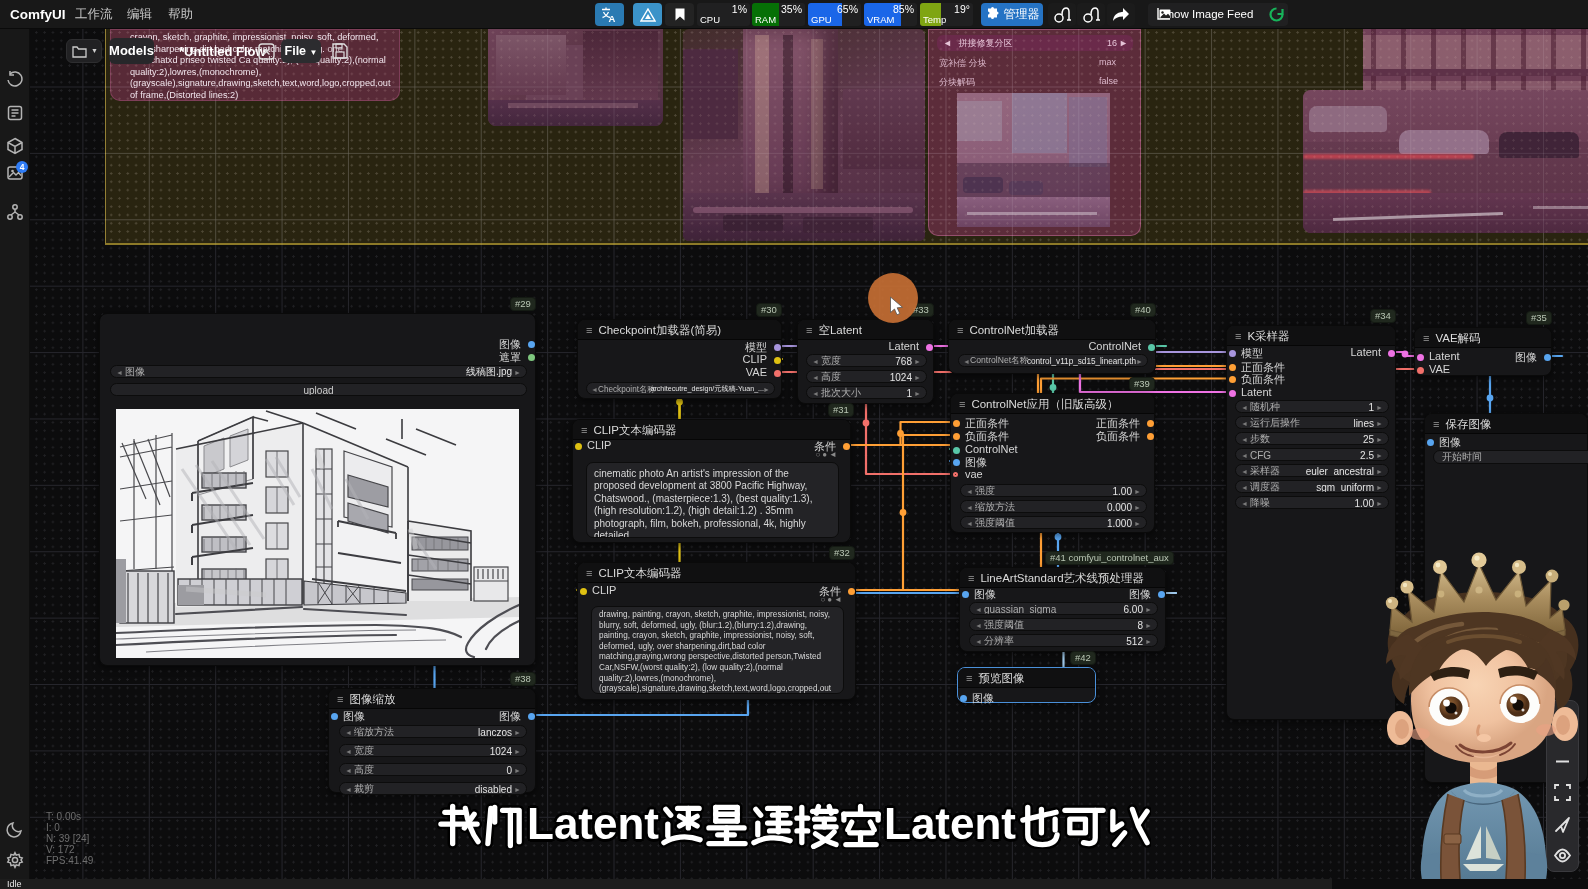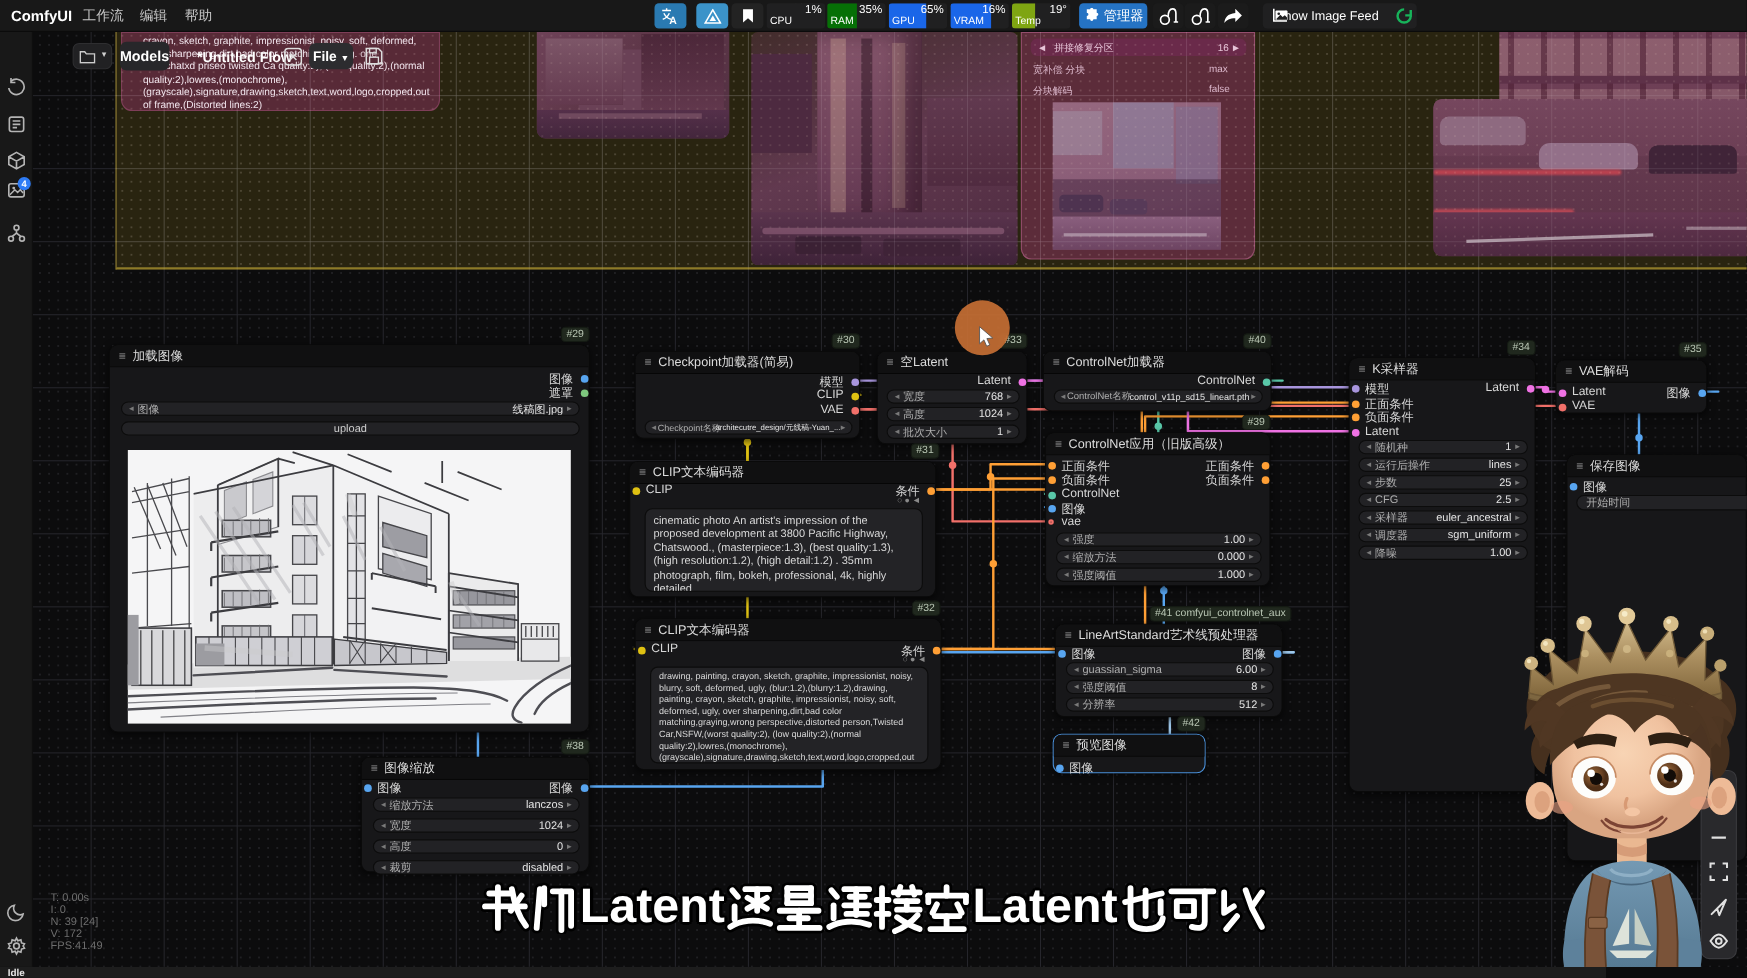--- a/index.html
+++ b/index.html
@@ -18,21 +18,21 @@
 #selgrid{position:absolute;left:105px;top:29px;width:1483px;height:216px;
 background-image:linear-gradient(to right,rgba(255,255,255,.09) 1px,transparent 1px),linear-gradient(to bottom,rgba(255,255,255,.09) 1px,transparent 1px),radial-gradient(circle,rgba(255,235,210,.10) 1px,transparent 1.3px);
 background-size:66.4px 66.4px,66.4px 66.4px,8.3px 8.3px;background-position:-22.6px 57.5px,-22.6px 57.5px,2.2px 7.6px;}
 
 #topbar{position:absolute;left:0;top:0;width:1588px;height:29px;background:#181818;color:#ddd;border-bottom:1px solid #0a0a0a}
 .menu{position:absolute;top:0;height:29px;line-height:29px;font-size:12.5px;color:#c8c8c8}
 .tbtn{position:absolute;top:3px;height:23px;border-radius:4px;display:flex;align-items:center;justify-content:center;color:#fff}
 
 #sidebar{position:absolute;left:0;top:29px;width:30px;height:850px;background:#181818;border-right:1px solid #0e0e0e}
 
-#statusbar{position:absolute;left:0;top:879px;width:1460px;height:10px;background:#1d1d1d;color:#e8e8e8;font-size:9px;font-weight:bold;line-height:10px;padding-left:7px}
+#statusbar{position:absolute;left:0;top:879px;width:1332px;height:10px;background:#1d1d1d;color:#e8e8e8;font-size:9px;font-weight:normal;line-height:10px;padding-left:7px}
 
 .node{position:absolute;background:#171719;border:1px solid #0a0a0a;border-radius:8px;box-shadow:0 2px 7px rgba(0,0,0,.55)}
 .nhead{position:absolute;left:0;top:0;right:0;height:20px;background:#101011;border-radius:7px 7px 0 0;border-bottom:1px solid #060606;color:#dcdcdc;font-size:11.5px;line-height:20px;white-space:nowrap;overflow:hidden}
 .nhead .hm{color:#9a9a9a;font-size:11px;margin:0 6px 0 8px}
 .badge{position:absolute;background:#20281e;border:1px solid #141a13;color:#b9c6b4;font-size:9.5px;line-height:12px;padding:0 4px;border-radius:4px;white-space:nowrap}
 .slot{position:absolute;font-size:11px;color:#d6d6d6;white-space:nowrap}
 .dot{position:absolute;width:7px;height:7px;border-radius:50%}
 .wid{position:absolute;background:#222225;border:1px solid #0c0c0c;border-radius:7px;font-size:10px;color:#b5b5b5;overflow:hidden;white-space:nowrap}
 .wid .ar{color:#7a7a7a;font-size:7px;position:absolute;top:50%;transform:translateY(-50%)}
 .wid .lab{position:absolute;left:14px;top:50%;transform:translateY(-50%);color:#aeaeae}
@@ -119,21 +119,20 @@
       <circle cx="679.5" cy="402" r="3.4" fill="#dfc112"></circle>
       <circle cx="866" cy="423" r="3.4" fill="#f2706a"></circle>
       <circle cx="900.5" cy="433.5" r="3.4" fill="#ff9f35"></circle>
       <circle cx="903" cy="512.5" r="3.4" fill="#ff9f35"></circle>
       <circle cx="1053" cy="387.5" r="3.4" fill="#59c7a8"></circle>
       <circle cx="1058" cy="537" r="3.4" fill="#58a5f0"></circle>
       <circle cx="1490" cy="398" r="3.4" fill="#58a5f0"></circle>
       <circle cx="1405" cy="354" r="3.4" fill="#ef72e4"></circle>
     </svg>
 <div class="node" style="left:99px;top:313px;width:437px;height:353px;">
-      <div class="nhead"><span class="hm">≡</span>加载图像</div>
       <div class="dot" style="left:428px;top:27px;background:#58a5f0"></div>
       <div class="slot" style="right:14px;top:23px">图像</div>
       <div class="dot" style="left:428px;top:40px;background:#7ec77e"></div>
       <div class="slot" style="right:14px;top:36px">遮罩</div>
       <div class="wid" style="left:10px;top:51px;width:417px;height:13px">
         <span class="ar" style="left:5px">◄</span>
         <span class="lab">图像</span>
         <span class="val">线稿图.jpg</span>
         <span class="ar" style="right:5px">►</span>
       </div>
@@ -512,21 +511,21 @@
 <div class="abs" style="left:868px;top:273px;width:50px;height:50px;border-radius:50%;background:rgba(196,110,52,.93)"></div>
 <svg class="abs" style="left:889px;top:296px" width="16" height="22" viewBox="0 0 16 22">
       <path d="M1.5,1 L1.5,16.5 L5.5,13 L8,18.8 L10.8,17.5 L8.2,11.8 L13.5,11.3 Z" fill="#fff" stroke="#555" stroke-width=".8"></path>
     </svg>
 <div class="abs" style="left:66px;top:39px;width:36px;height:24px;background:#212123;border:1px solid #2e2e30;border-radius:6px;color:#cfcfcf">
 <svg class="abs" style="left:5px;top:5px" width="15" height="13" viewBox="0 0 15 13">
         <path d="M1,2 h4 l1.5,2 H14 v8 H1 Z" fill="none" stroke="#ccc" stroke-width="1.3"></path>
       </svg>
 <span style="position:absolute;right:3px;top:7px;font-size:7px">▼</span>
     </div>
-<div class="abs" style="left:109px;top:38px;width:45px;height:26px;background:#27272a;border-radius:6px;color:#fff;font-weight:bold;font-size:13px;line-height:26px">Models</div>
+<div class="abs" style="left:109px;top:38px;width:45px;height:26px;background:#27272a;border-radius:6px;color:#fff;font-weight:bold;font-size:13px;text-align:center;line-height:26px">Models</div>
 <div class="abs" style="left:179px;top:44px;color:#fff;font-weight:bold;font-size:13px">*Untitled Flow</div>
 <svg class="abs" style="left:258px;top:43px" width="17" height="17" viewBox="0 0 17 17">
       <rect x="1" y="1" width="15" height="15" rx="3" fill="none" stroke="#ddd" stroke-width="1.4"></rect>
       <path d="M5.5,5.5 L11.5,11.5 M11.5,5.5 L5.5,11.5" stroke="#ddd" stroke-width="1.4"></path>
     </svg>
 <div class="abs" style="left:281px;top:39px;width:40px;height:24px;background:#2c2c2f;border-radius:6px;color:#fff;font-weight:bold;font-size:12.5px;text-align:center;line-height:24px">File <span style="font-size:8px">▼</span></div>
 <svg class="abs" style="left:331px;top:42px" width="18" height="18" viewBox="0 0 18 18">
       <path d="M2,2 H13 L16,5 V16 H2 Z" fill="none" stroke="#ddd" stroke-width="1.4"></path>
       <rect x="5" y="10" width="8" height="6" fill="none" stroke="#ddd" stroke-width="1.2"></rect>
       <rect x="5" y="2" width="6" height="4" fill="none" stroke="#ddd" stroke-width="1.2"></rect>
@@ -566,21 +565,21 @@
         <span class="abs" style="right:3px;top:0px;font-size:10.5px;color:#fff">35%</span>
       </div>
       <div class="abs" style="left:808px;top:3px;width:53px;height:23px;background:#202021;border-radius:3px;overflow:hidden">
         <div class="abs" style="left:0;top:0;width:34px;height:23px;background:#1a66e8"></div>
         <span class="abs" style="left:3px;bottom:1px;font-size:9.5px;color:#fff">GPU</span>
         <span class="abs" style="right:3px;top:0px;font-size:10.5px;color:#fff">65%</span>
       </div>
       <div class="abs" style="left:864px;top:3px;width:53px;height:23px;background:#202021;border-radius:3px;overflow:hidden">
         <div class="abs" style="left:0;top:0;width:37px;height:23px;background:#1a66e8"></div>
         <span class="abs" style="left:3px;bottom:1px;font-size:9.5px;color:#fff">VRAM</span>
-        <span class="abs" style="right:3px;top:0px;font-size:10.5px;color:#fff">16%</span>
+        <span class="abs" style="right:3px;top:0px;font-size:10.5px;color:#fff">85%</span>
       </div>
       <div class="abs" style="left:920px;top:3px;width:53px;height:23px;background:#202021;border-radius:3px;overflow:hidden">
         <div class="abs" style="left:0;top:0;width:21px;height:23px;background:#7fa512"></div>
         <span class="abs" style="left:3px;bottom:1px;font-size:9.5px;color:#fff">Temp</span>
         <span class="abs" style="right:3px;top:0px;font-size:10.5px;color:#fff">19°</span>
       </div>
       <div class="tbtn" style="left:981px;width:62px;background:#2573c4;font-size:12px"><svg width="15" height="15" viewBox="0 0 20 20" style="margin-right:4px">
           <path d="M8,2 a2,2 0 0 1 4,0 h4 v4 a2,2 0 0 1 0,4 v4 h-4 a2,2 0 0 1 -4,0 H4 v-4 a2,2 0 0 0 0,-4 V2 Z" fill="#fff"></path>
         </svg>管理器</div>
       <div class="tbtn" style="left:1048px;width:28px;background:#1b1b1b">

